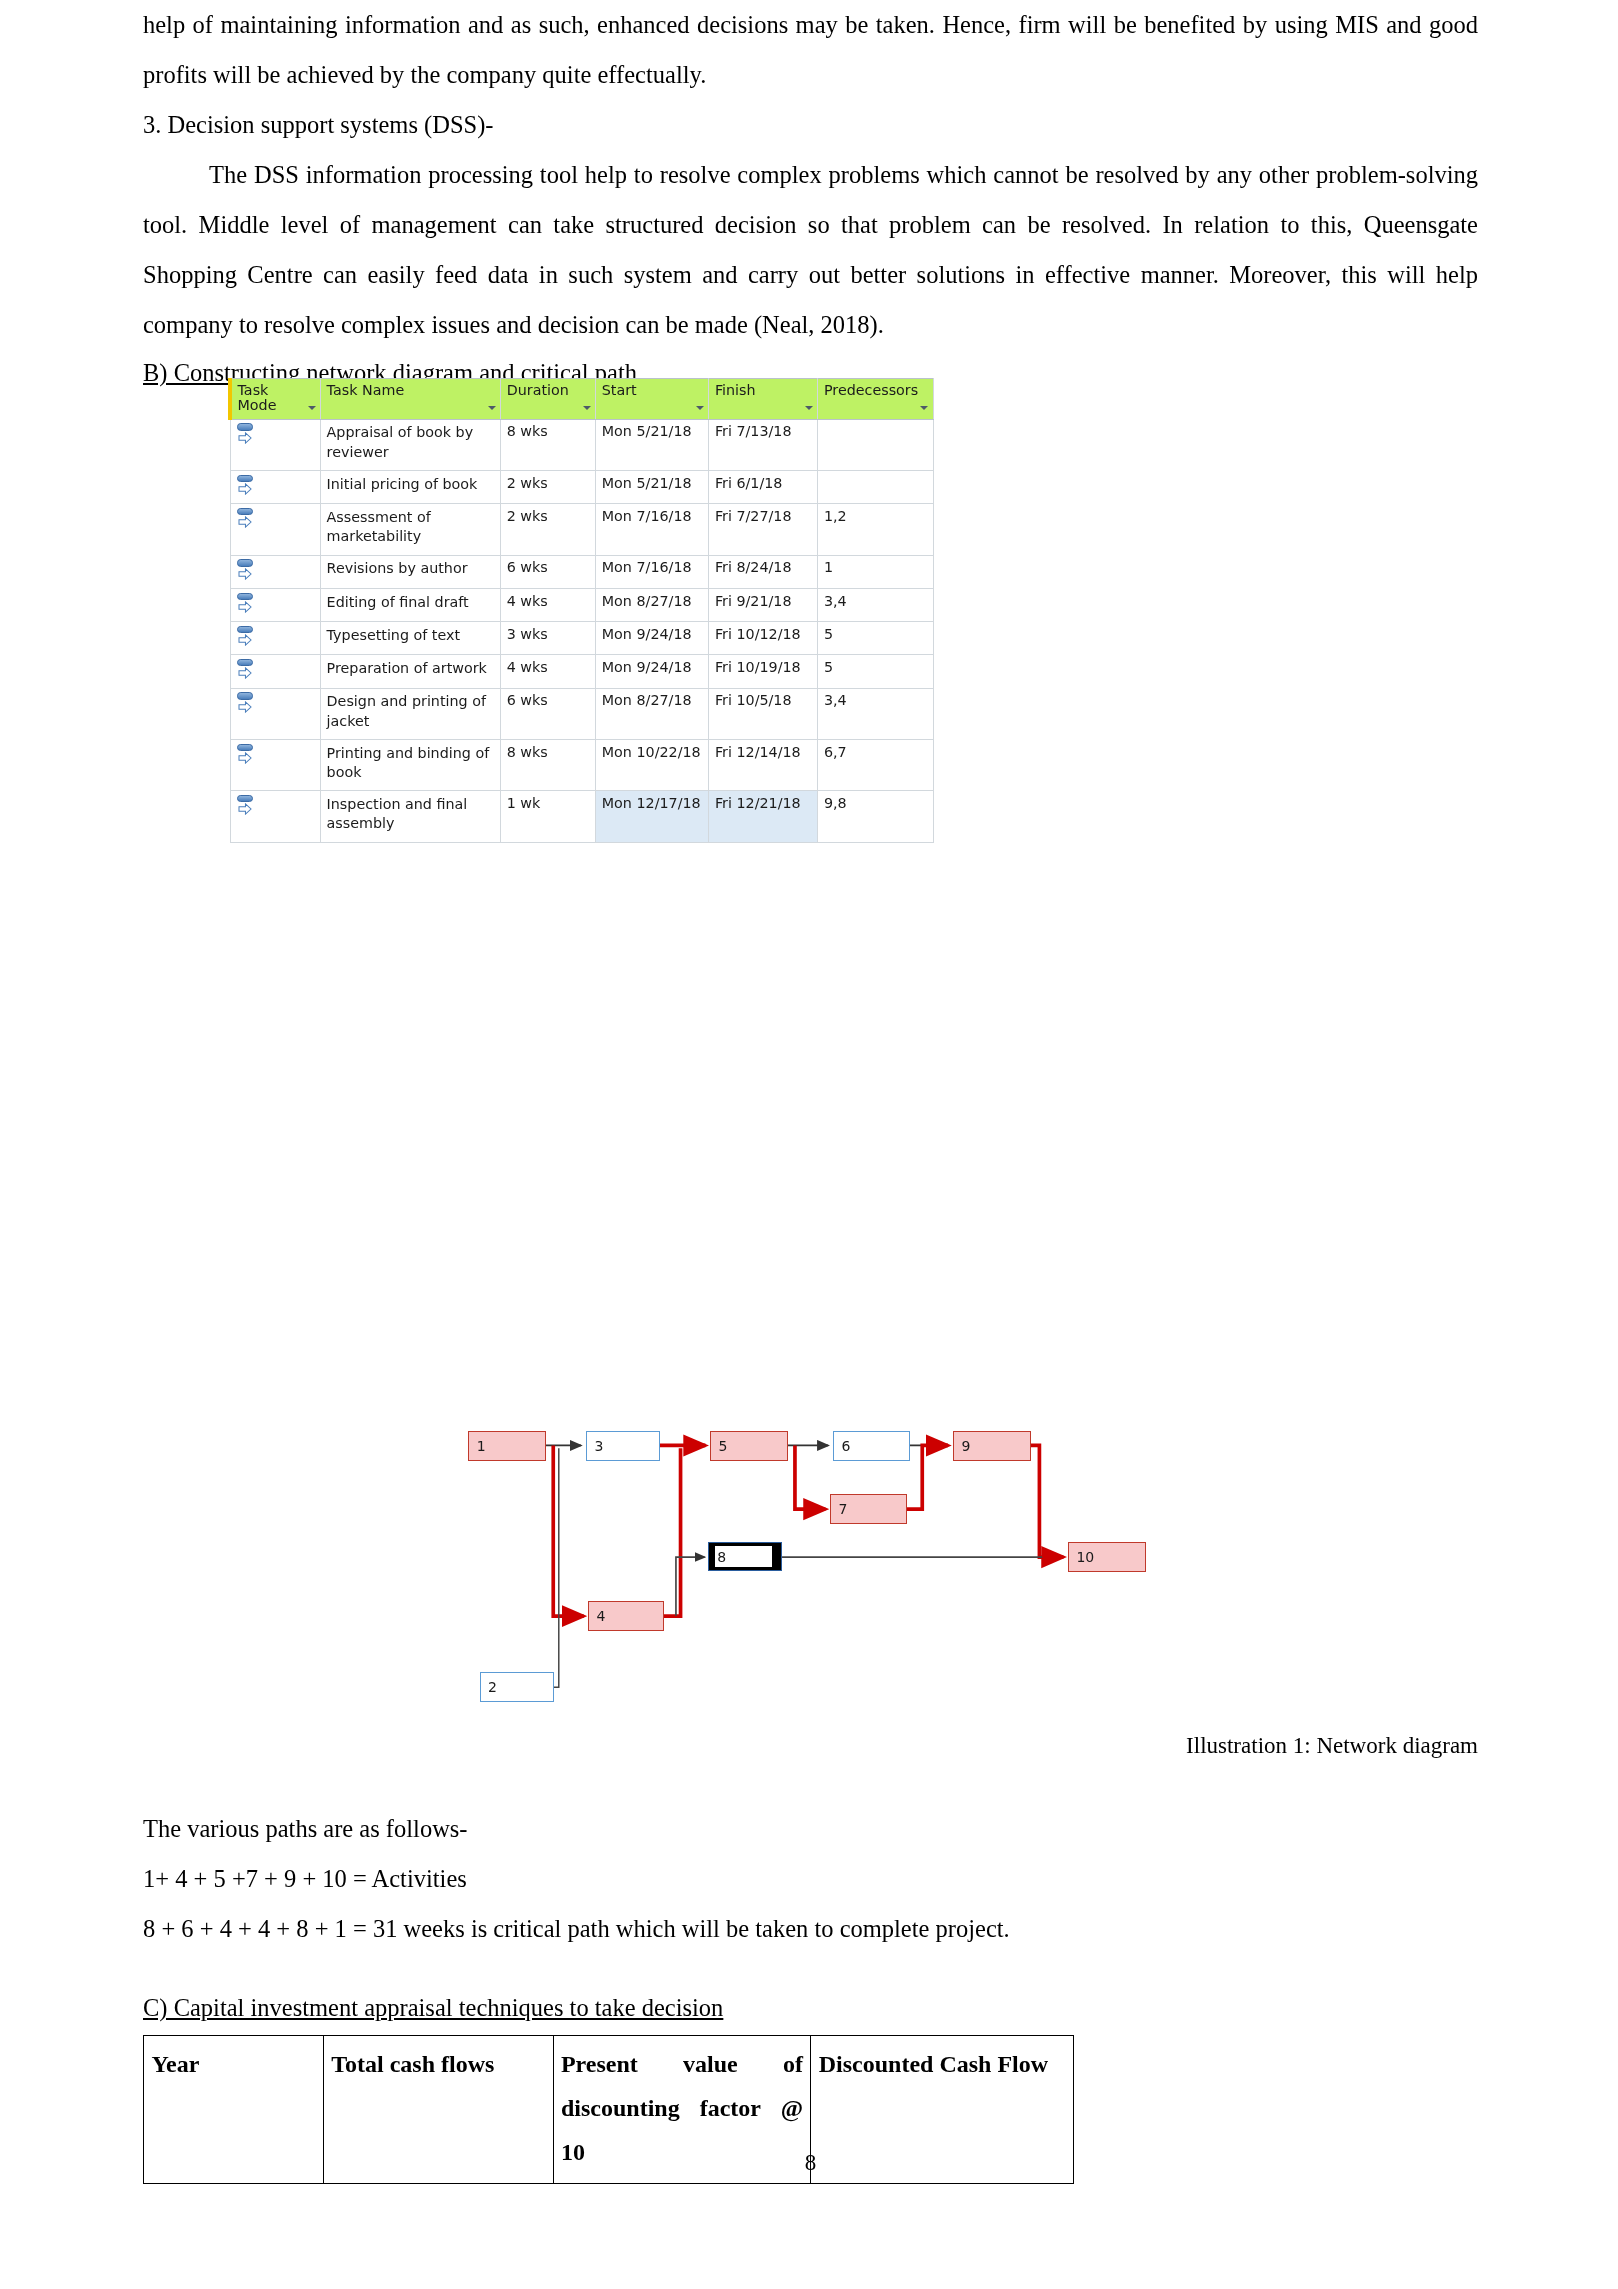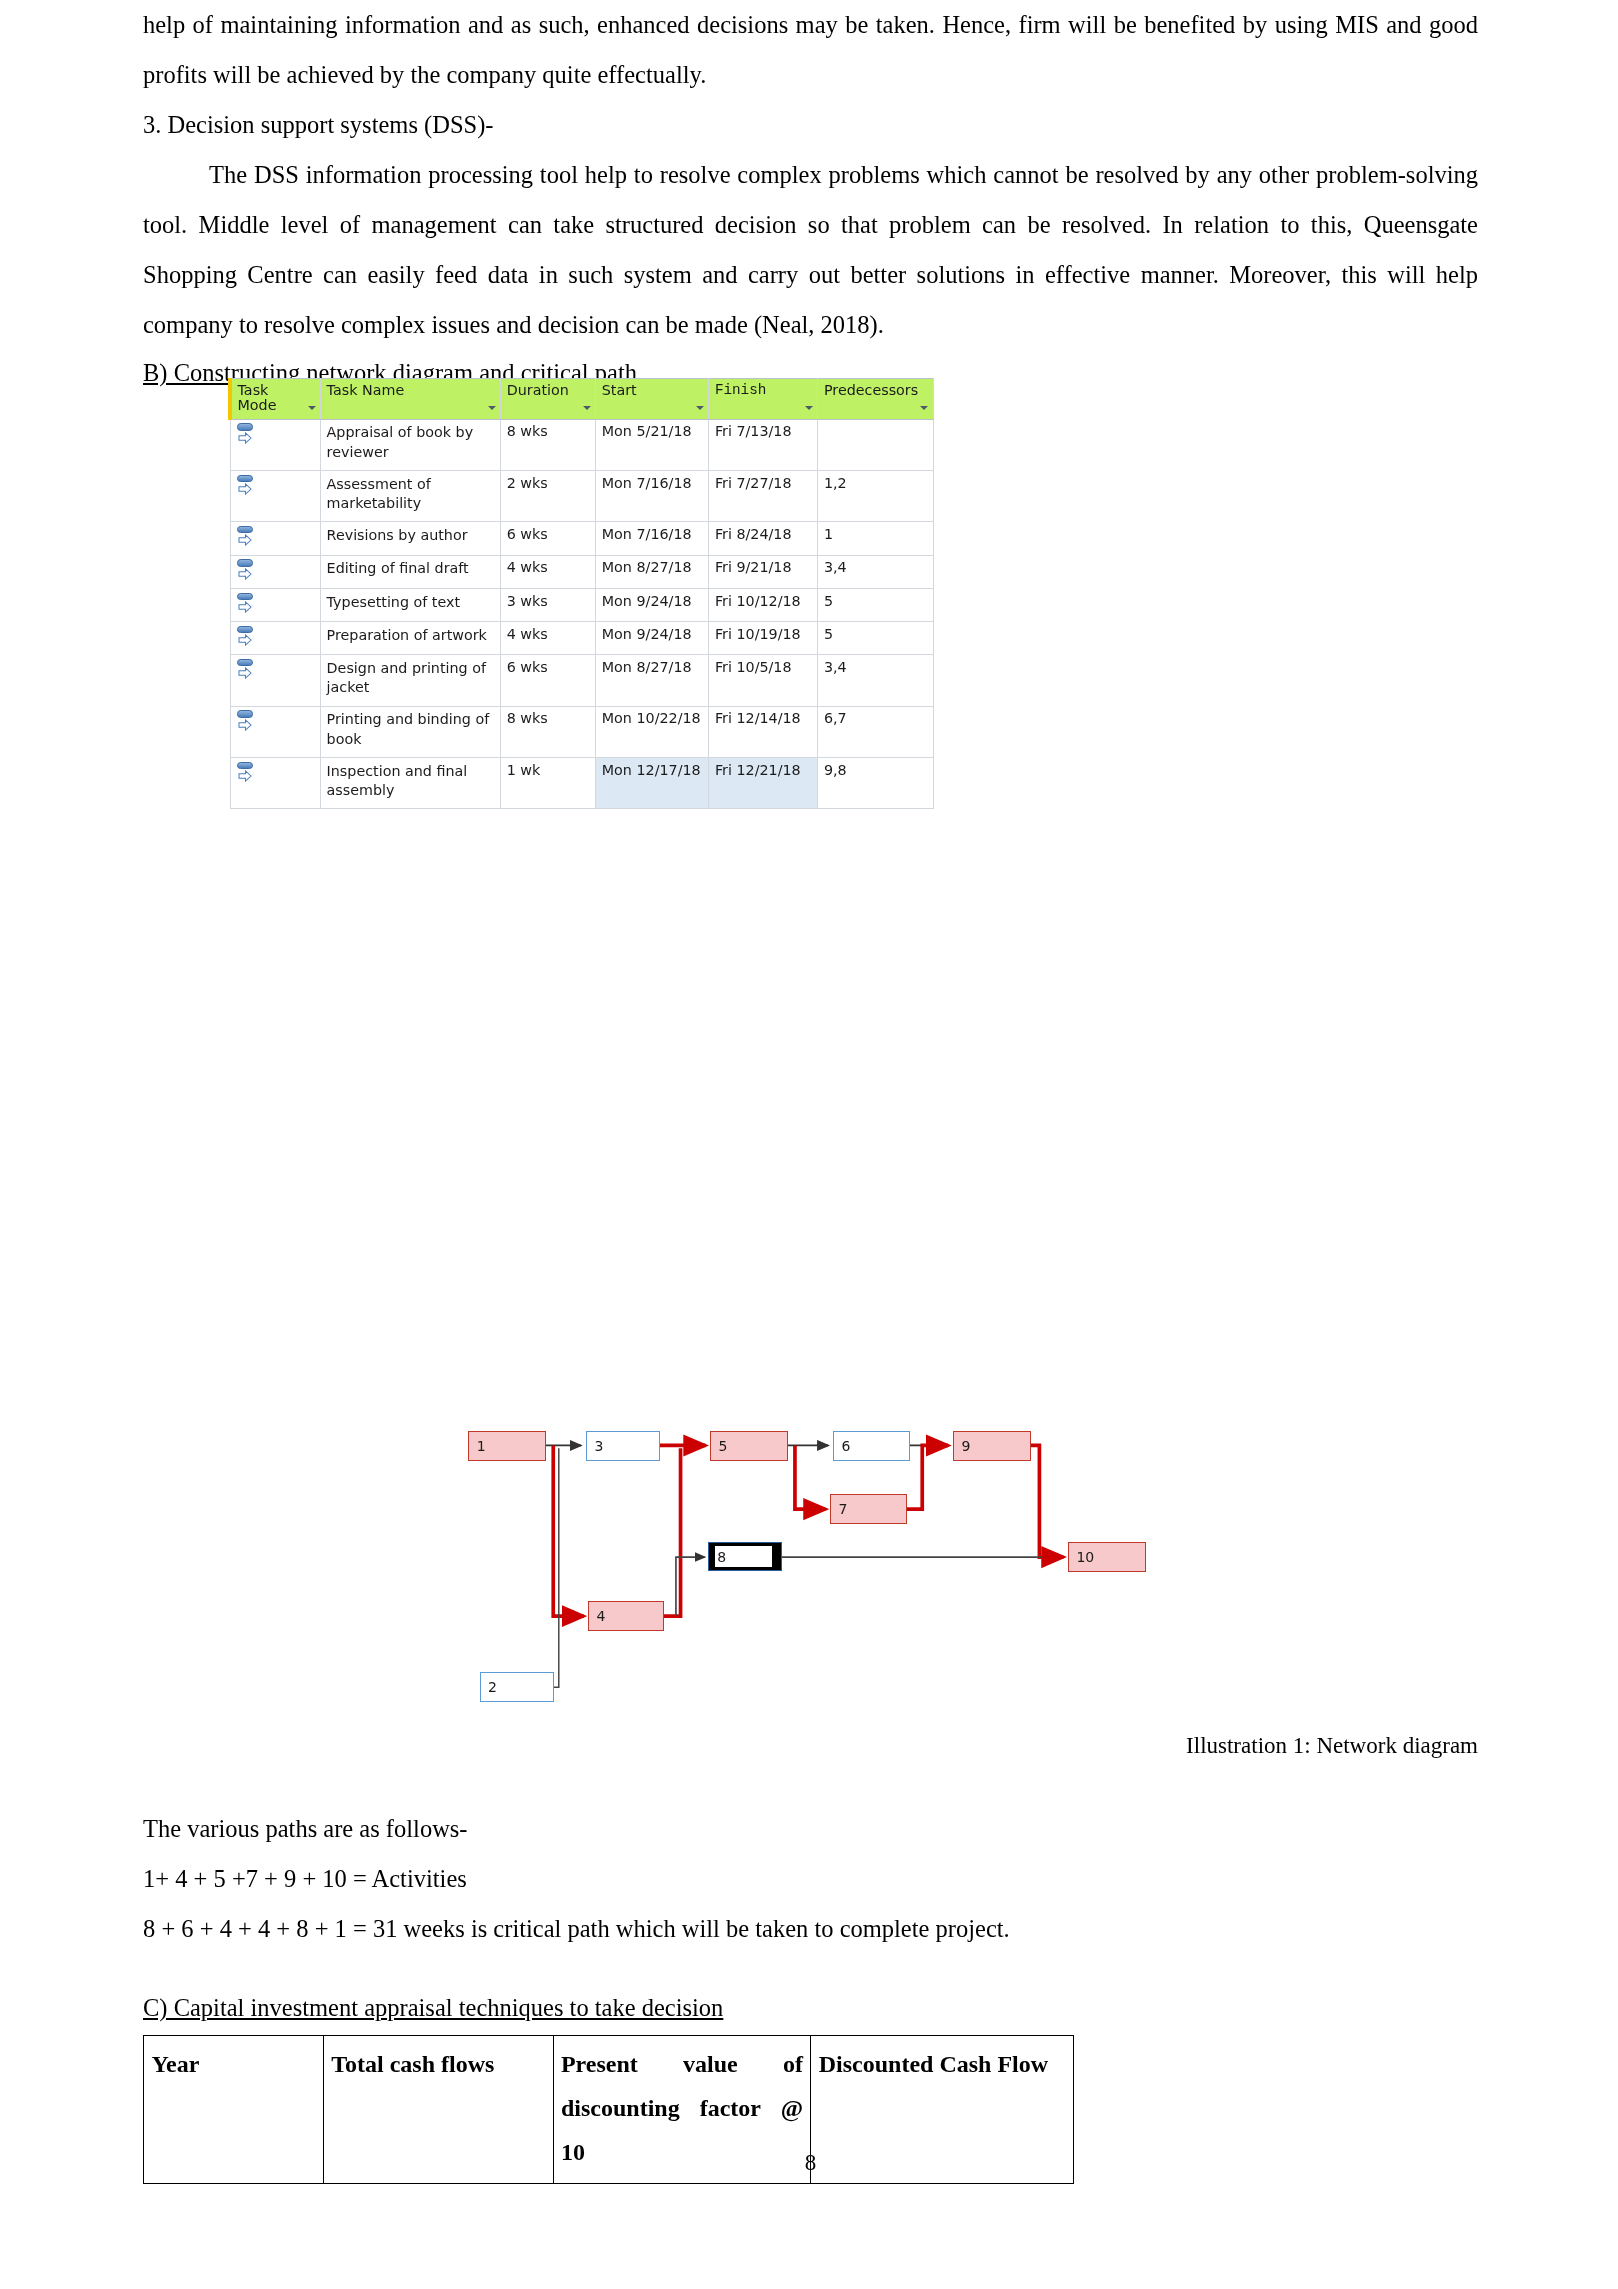--- a/index.html
+++ b/index.html
@@ -84,21 +84,21 @@
     padding-right: 16.6px;
   }
   th.col-taskmode {
     width: 66px;
     border-left: 4.6px solid #f2c600 !important;
     padding-left: 4.6px;
   }
   th.col-name { width: 157px; }
   th.col-duration { width: 72px; }
   th.col-start { width: 90px; }
-  th.col-finish { width: 86px; font-family: Liberation Mono, monospace; }
+  th.col-finish { width: 86px; }
   th.col-pred { width: 92px; }
 
   .filter-arrow {
     position: absolute;
     right: 4.6px;
     bottom: 8.3px;
     width: 0;
     height: 0;
     border-left: 4.6px solid transparent;
     border-right: 4.6px solid transparent;
@@ -303,20 +303,35 @@
                   <path d="M1,4 L8,4 L8,1 L14,6.5 L8,12 L8,9 L1,9 Z" fill="#ffffff" stroke="#4a7ebb" stroke-width="1.1"></path>
                 </svg>
               </span>
             </td>
             <td class="cell-name">Appraisal of book by reviewer</td>
             <td class="cell-dur">8 wks</td>
             <td class="cell-start">Mon 5/21/18</td>
             <td class="cell-finish">Fri 7/13/18</td>
             <td class="cell-pred"></td>
           </tr>
+          <tr class="row-h1">
+            <td class="cell-mode">
+              <span class="taskmode-icon">
+                <span class="bar"></span>
+                <svg class="arrow" viewBox="0 0 15 13">
+                  <path d="M1,4 L8,4 L8,1 L14,6.5 L8,12 L8,9 L1,9 Z" fill="#ffffff" stroke="#4a7ebb" stroke-width="1.1"></path>
+                </svg>
+              </span>
+            </td>
+            <td class="cell-name">Initial pricing of book</td>
+            <td class="cell-dur">2 wks</td>
+            <td class="cell-start">Mon 5/21/18</td>
+            <td class="cell-finish">Fri 6/1/18</td>
+            <td class="cell-pred"></td>
+          </tr>
           <tr class="row-h2">
             <td class="cell-mode">
               <span class="taskmode-icon">
                 <span class="bar"></span>
                 <svg class="arrow" viewBox="0 0 15 13">
                   <path d="M1,4 L8,4 L8,1 L14,6.5 L8,12 L8,9 L1,9 Z" fill="#ffffff" stroke="#4a7ebb" stroke-width="1.1"></path>
                 </svg>
               </span>
             </td>
             <td class="cell-name">Assessment of marketability</td>

